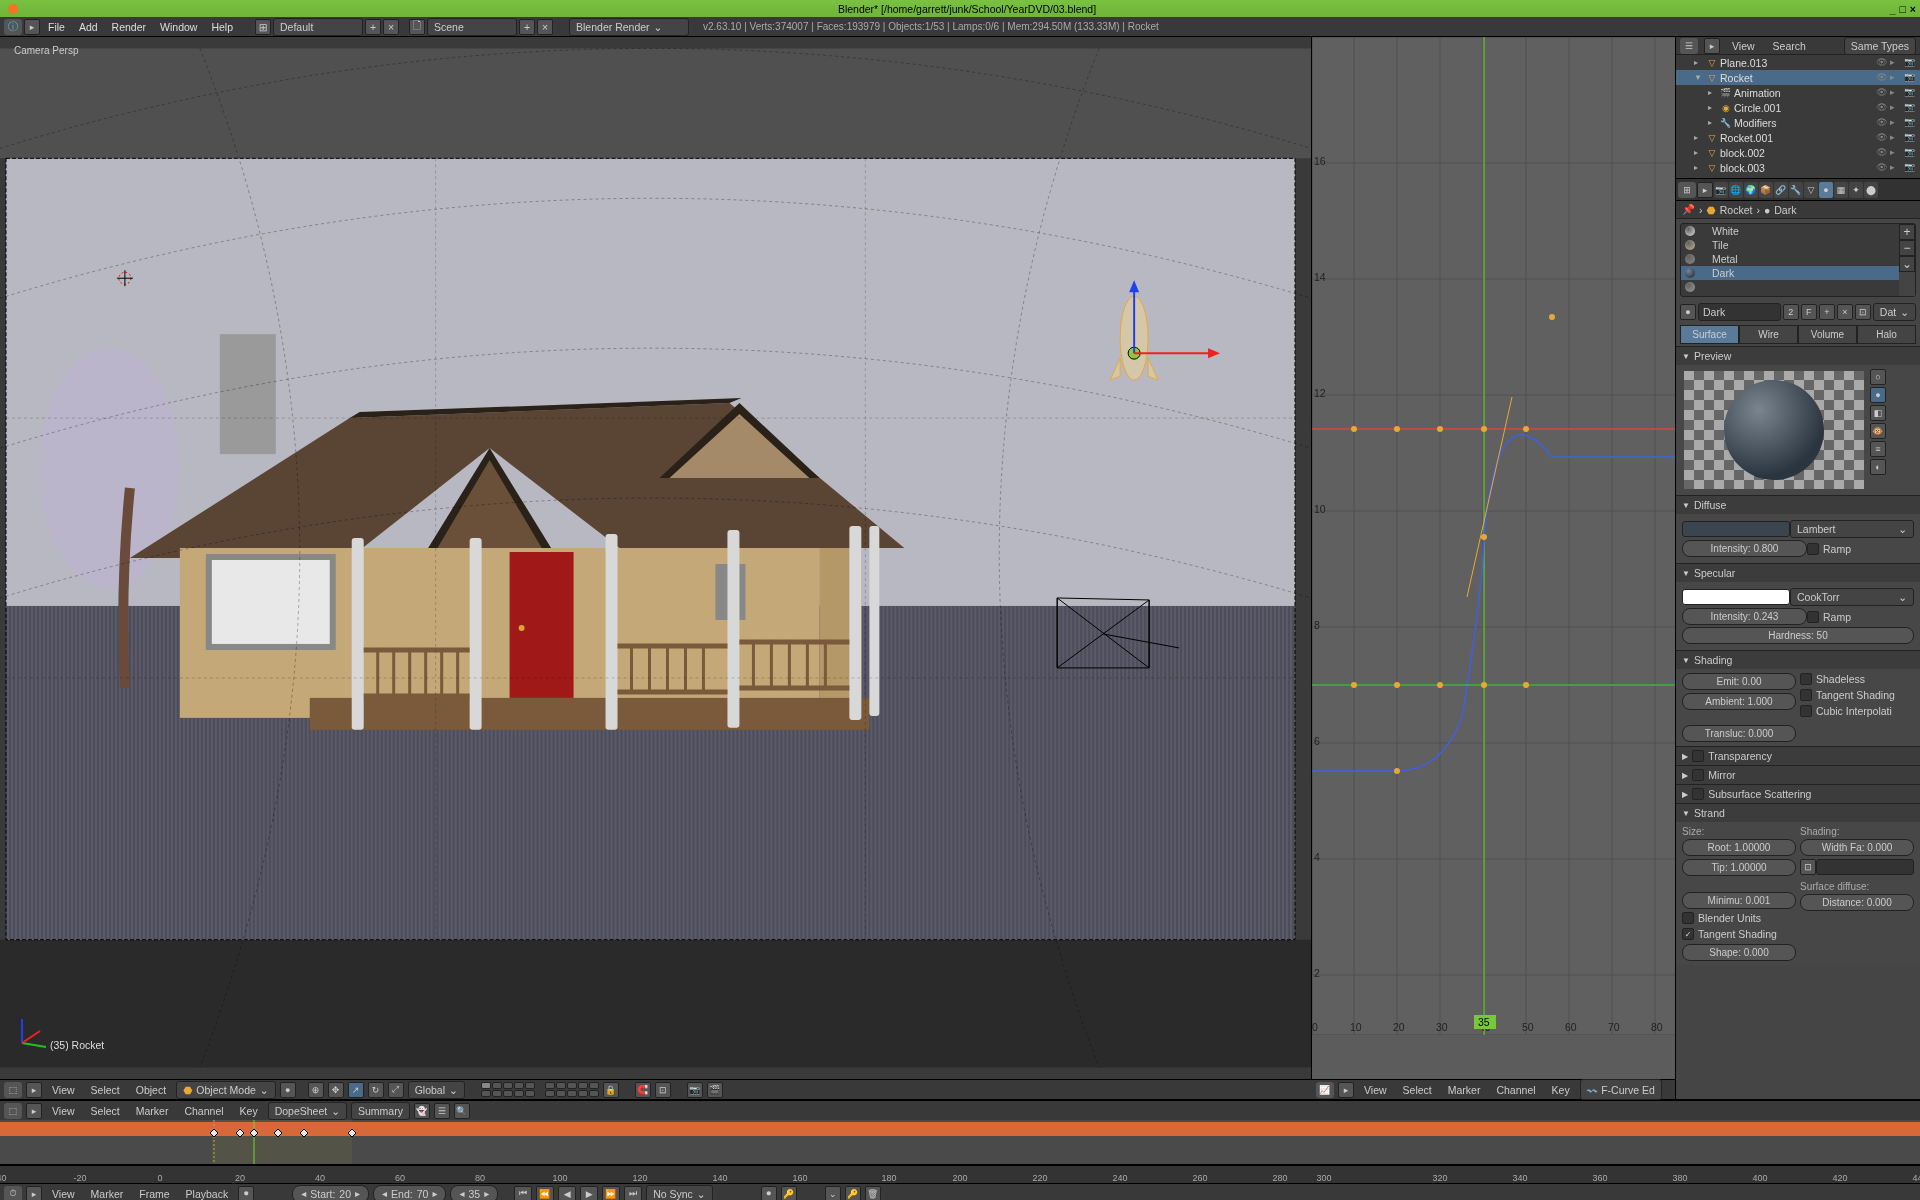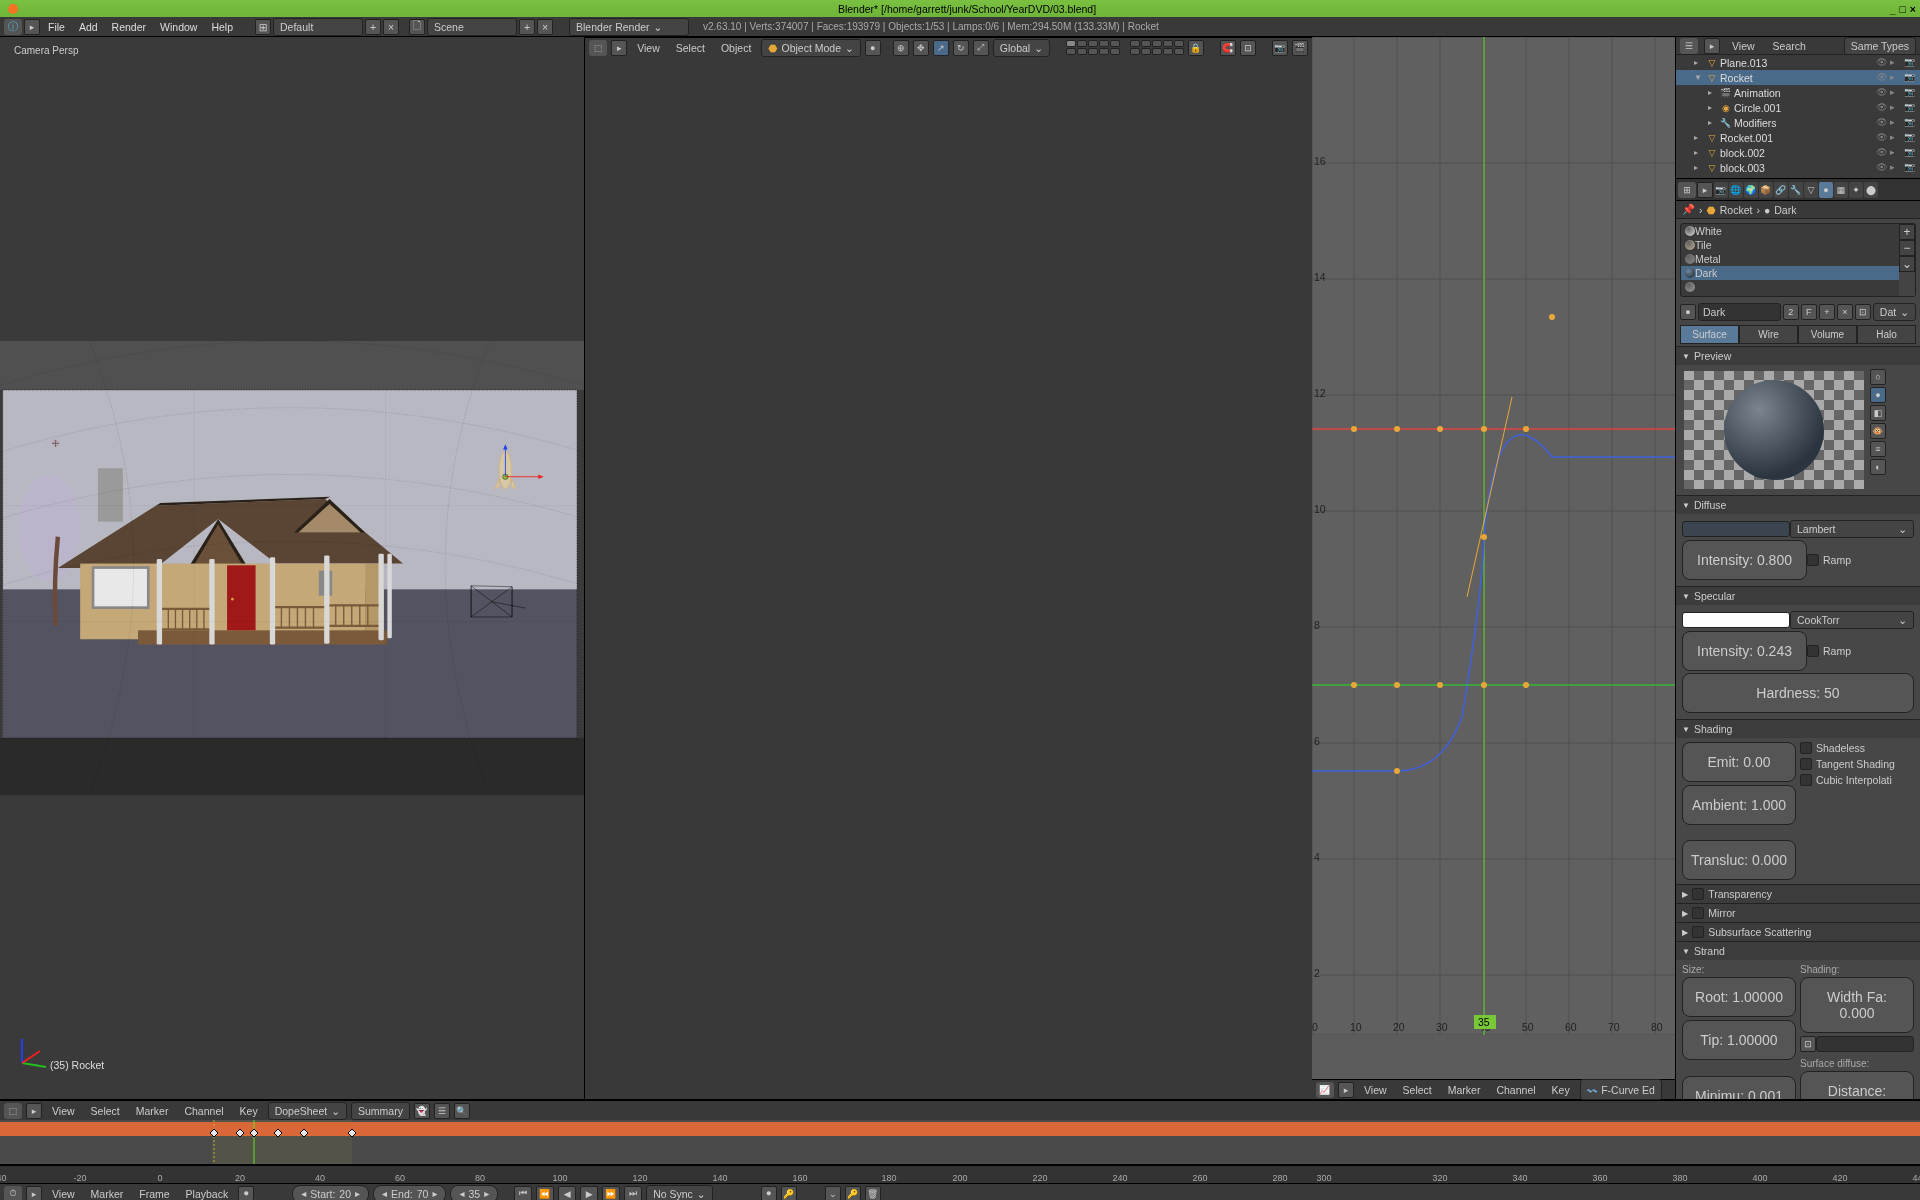--- a/index.html
+++ b/index.html
@@ -15,21 +15,21 @@
 
 .topbar { height: 20px; background: #393939; display: flex; align-items: center; padding: 0 4px; gap: 2px; border-bottom: 1px solid #000; }
 .topbar .info-icon { width: 18px; height: 16px; background: #555; border-radius: 3px; display: flex; align-items: center; justify-content: center; color: #5ac; }
 .topbar .menu-item { padding: 2px 6px; color: #ddd; cursor: pointer; }
 .topbar .dropdown { background: #444; border: 1px solid #222; border-radius: 3px; padding: 2px 6px; display: flex; align-items: center; gap: 4px; min-width: 90px; }
 .topbar .btn { width: 16px; height: 16px; background: #555; border: 1px solid #222; border-radius: 2px; display: flex; align-items: center; justify-content: center; cursor: pointer; }
 .topbar .stats { margin-left: 12px; color: #aaa; font-size: 10px; }
 
 
 .main { display: flex; height: 1062px; }
-.viewport-col { width: 1312px; display: flex; flex-direction: row; }
+.viewport-col { width: 1312px; display: flex; flex-direction: column; }
 .viewport { flex: 1; background: #3a3a3a; position: relative; border-right: 1px solid #000; }
 .viewport-label { position: absolute; top: 8px; left: 14px; color: #ccc; font-size: 10px; }
 .viewport-obj-label { position: absolute; bottom: 28px; left: 50px; color: #ddd; font-size: 10.5px; }
 .viewport-canvas { width: 100%; height: 100%; }
 .viewport-header { height: 20px; background: #393939; display: flex; align-items: center; padding: 0 4px; gap: 4px; border-top: 1px solid #000; }
 .vh-icon { width: 18px; height: 16px; background: #555; border-radius: 3px; display: flex; align-items: center; justify-content: center; font-size: 9px; }
 .vh-menu { padding: 2px 6px; color: #ccc; cursor: pointer; }
 .vh-dd { background: #444; border: 1px solid #222; border-radius: 3px; padding: 2px 6px; display: flex; align-items: center; gap: 4px; }
 .vh-btn { width: 16px; height: 16px; background: #555; border: 1px solid #222; border-radius: 2px; display: inline-flex; align-items: center; justify-content: center; cursor: pointer; font-size: 9px; }
 
@@ -52,40 +52,40 @@
 .ol-ctrls span { width: 12px; height: 12px; font-size: 9px; color: #888; }
 
 .properties { flex: 1; display: flex; flex-direction: column; overflow: hidden; }
 .prop-tabs { height: 22px; background: #323232; display: flex; align-items: center; padding: 2px; gap: 1px; border-bottom: 1px solid #000; }
 .prop-tab { width: 14px; height: 16px; background: #444; border-radius: 2px; display: flex; align-items: center; justify-content: center; font-size: 9px; cursor: pointer; }
 .prop-tab.active { background: #5a7a9a; }
 .prop-breadcrumb { height: 18px; background: #393939; display: flex; align-items: center; padding: 2px 6px; gap: 4px; font-size: 10px; border-bottom: 1px solid #222; }
 .prop-body { flex: 1; overflow-y: auto; padding: 0; background: #454545; }
 .mat-list { height: 74px; background: #3a3a3a; margin: 4px; border: 1px solid #222; border-radius: 3px; position: relative; display: flex; }
 .mat-items { flex: 1; overflow-y: auto; }
-.mat-item { display: flex; align-items: center; padding: 1px 4px; height: 14px; gap: 0; }
+.mat-item { display: flex; align-items: center; padding: 1px 4px; height: 14px; gap: 17px; }
 .mat-item.sel { background: #4a6a8a; }
 .mat-sphere { width: 10px; height: 10px; border-radius: 50%; }
 .mat-sidebtn { width: 16px; display: flex; flex-direction: column; background: #444; }
 .mat-sb { height: 16px; display: flex; align-items: center; justify-content: center; font-size: 12px; border: 1px solid #222; cursor: pointer; }
 .mat-name-row { display: flex; gap: 2px; padding: 2px 4px; align-items: center; }
 .mat-name-dd { flex: 1; background: #333; border: 1px solid #222; border-radius: 3px; padding: 2px 4px; display: flex; align-items: center; gap: 4px; }
 .mat-mini-btn { width: 16px; height: 16px; background: #555; border: 1px solid #222; border-radius: 2px; display: flex; align-items: center; justify-content: center; font-size: 9px; cursor: pointer; }
 .mat-type-tabs { display: flex; margin: 2px 4px; }
 .mat-type-tab { flex: 1; padding: 3px; text-align: center; background: #444; border: 1px solid #222; cursor: pointer; font-size: 10px; }
 .mat-type-tab.active { background: #5a7a9a; }
 .panel-hdr { display: flex; align-items: center; padding: 3px 6px; background: #3c3c3c; cursor: pointer; gap: 4px; border-top: 1px solid #222; }
 .panel-hdr .tri { font-size: 8px; color: #ccc; }
 .panel-body { padding: 4px 6px; background: #474747; }
 .preview-box { width: 180px; height: 118px; background: repeating-conic-gradient(#aaa 0% 25%, #666 0% 50%) 50% / 20px 20px; margin: 2px; position: relative; display: flex; align-items: center; justify-content: center; }
 .preview-sphere { width: 100px; height: 100px; border-radius: 50%; background: radial-gradient(circle at 35% 30%, #7a8590, #2a3540 70%); }
 .prop-row { display: flex; align-items: center; margin: 2px 0; }
 .color-swatch { width: 108px; height: 16px; border: 1px solid #222; border-radius: 3px; }
 .prop-dd { background: #444; border: 1px solid #222; border-radius: 3px; padding: 2px 6px; flex: 1; display: flex; justify-content: space-between; }
-.num-field { background: #555; border: 1px solid #222; border-radius: 8px; padding: 11px 8px; font-size: 14px; flex: 1; text-align: center; cursor: ew-resize; }
+.num-field { background: #555; border: 1px solid #222; border-radius: 8px; padding: 2px 8px; font-size: 10px; flex: 1; text-align: center; cursor: ew-resize; }
 .checkbox { width: 12px; height: 12px; background: #333; border: 1px solid #222; border-radius: 2px; display: inline-flex; align-items: center; justify-content: center; font-size: 8px; }
 .checkbox.checked::after { content: '✓'; color: #ddd; }
 .check-row { display: flex; align-items: center; gap: 4px; flex: 1; }
 .two-col { display: flex; gap: 4px; }
 .two-col > div { flex: 1; }
 .sub-label { font-size: 10px; color: #aaa; margin-bottom: 2px; }
 
 
 .timeline-area { height: 104px; display: flex; flex-direction: column; background: #393939; border-top: 1px solid #000; }
 .dopesheet { flex: 1; background: #4a4a4a; position: relative; border-bottom: 1px solid #000; }

